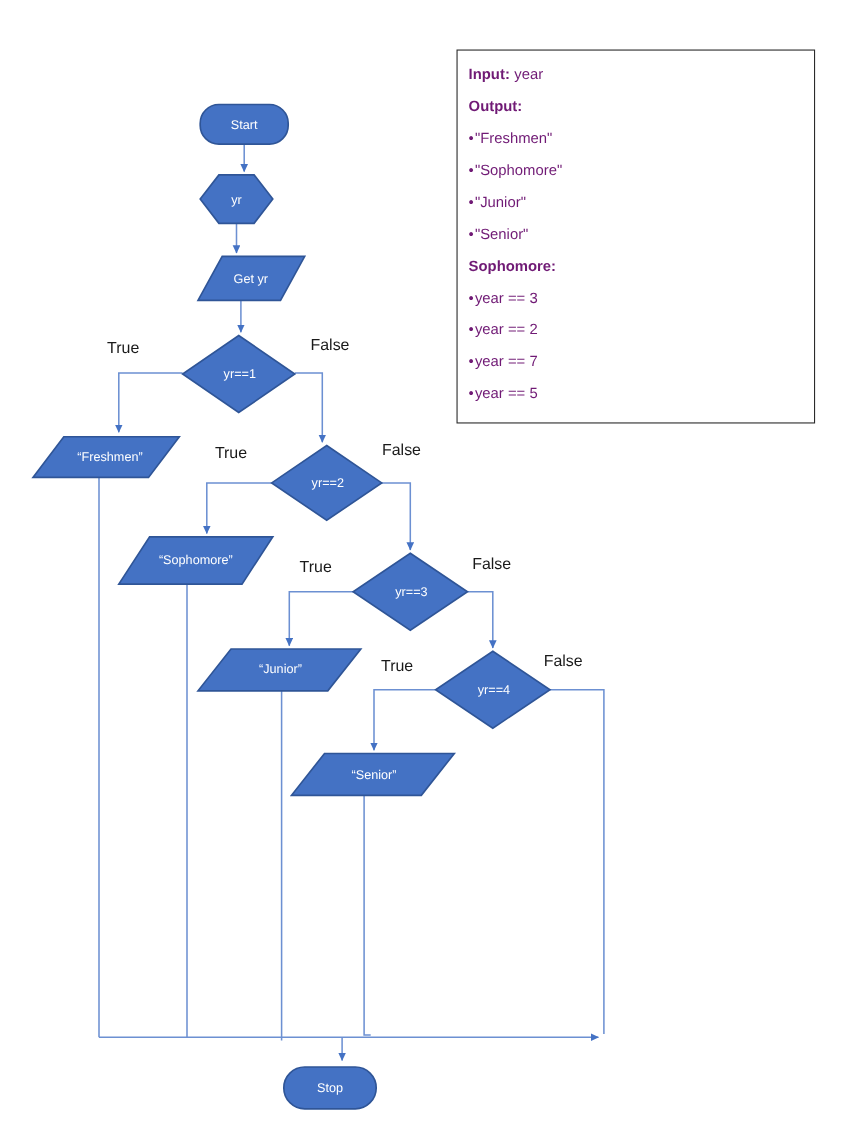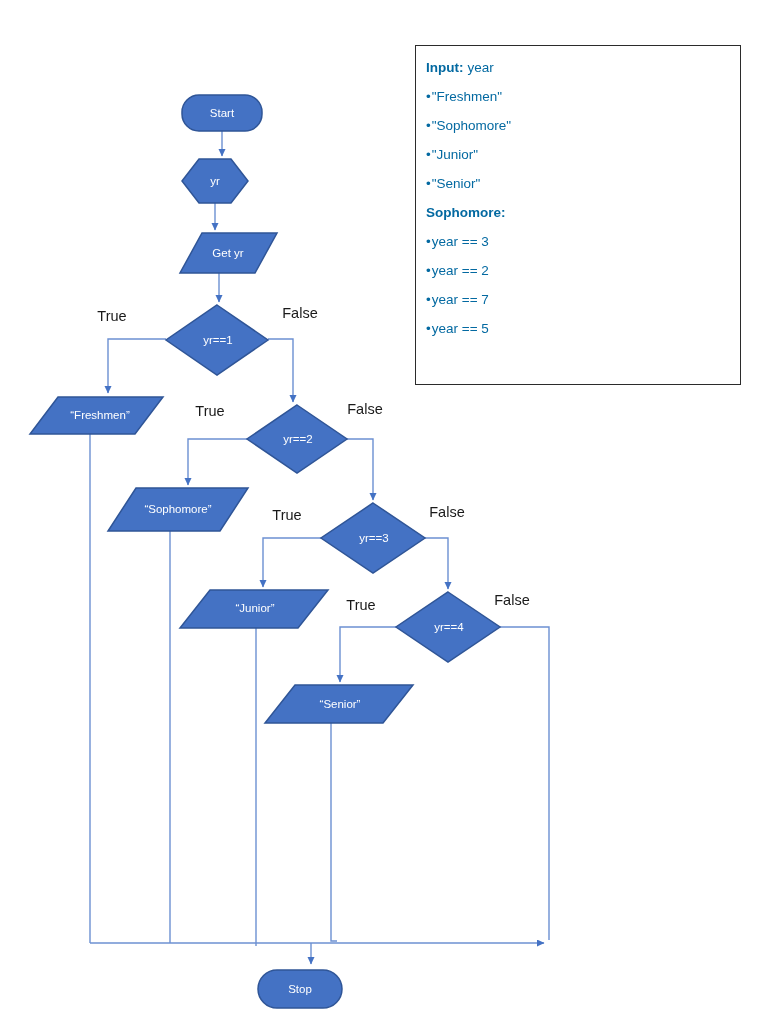--- a/index.html
+++ b/index.html
@@ -30,21 +30,21 @@
 
   
   .info-box {
     position: absolute;
     left: 415px; top: 45px;
     width: 326px; height: 340px;
     box-sizing: border-box;
     border: 1px solid #2b2b2b;
     padding: 7px 8px 0 10px;
     font-size: 13.5px;
-    color: #0369a1;
+    color: #701a75;
     background: #ffffff;
   }
   .info-line { height: 29px; line-height: 29px; white-space: nowrap; }
   .bold { font-weight: bold; }
   .val { margin-left: 4px; }
   .bullet { margin-right: 1px; }
 </style>
 </head>
 <body>
 
@@ -153,20 +153,23 @@
       <text class="branch-label" x="361" y="610">True</text>
       <text class="branch-label" x="512" y="605">False</text>
     </g>
   </svg>
 
   <div class="info-box">
     <div class="info-line">
       <span class="bold">Input:</span><span class="val">year</span>
     </div>
     <div class="info-line">
+      <span class="bold">Output:</span>
+    </div>
+    <div class="info-line">
       <span class="bullet">•</span><span>"Freshmen"</span>
     </div>
     <div class="info-line">
       <span class="bullet">•</span><span>"Sophomore"</span>
     </div>
     <div class="info-line">
       <span class="bullet">•</span><span>"Junior"</span>
     </div>
     <div class="info-line">
       <span class="bullet">•</span><span>"Senior"</span>

